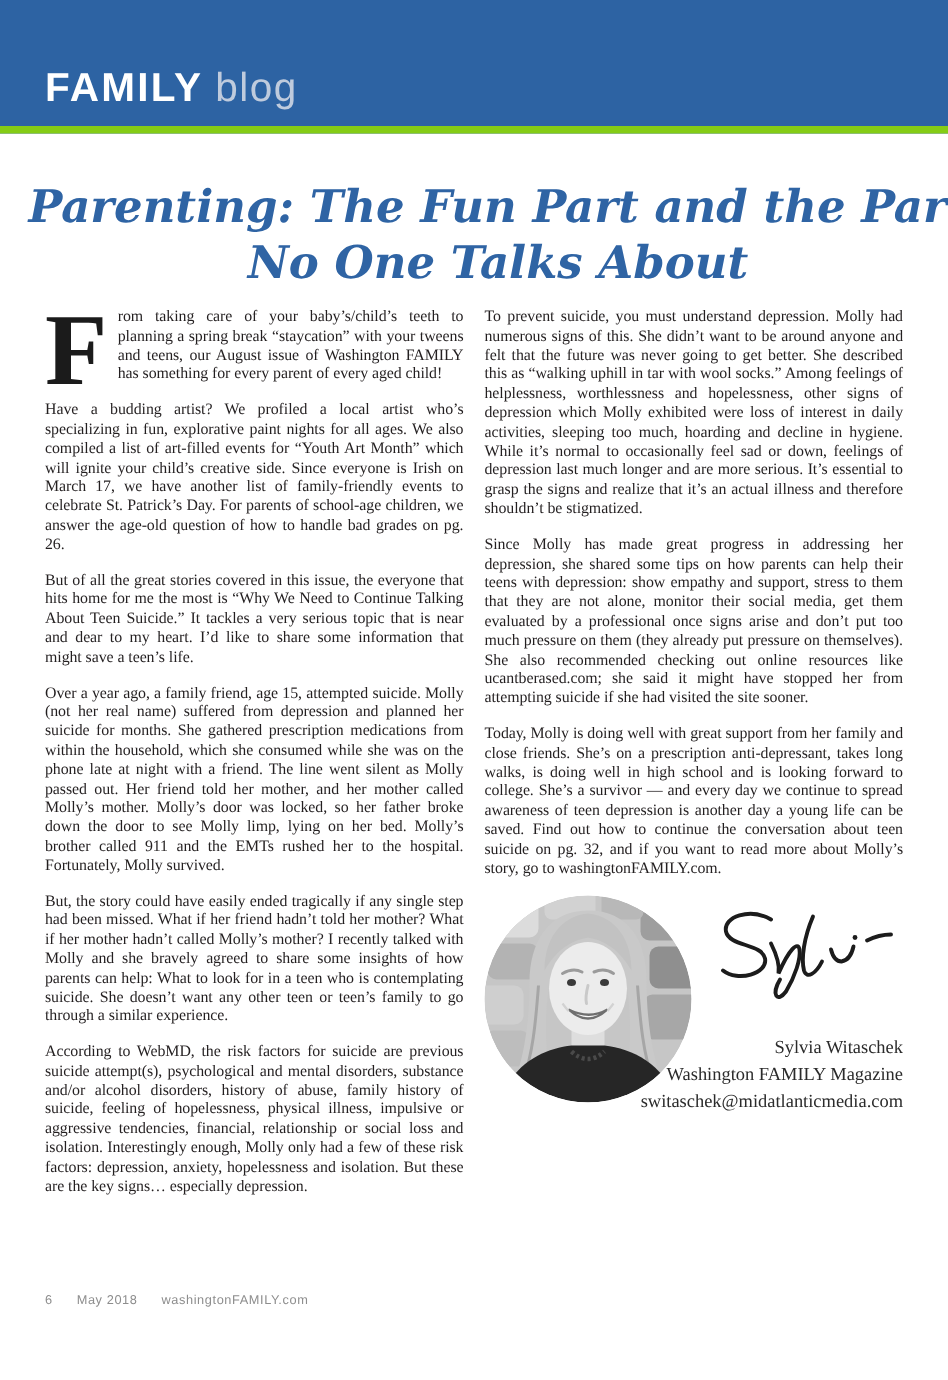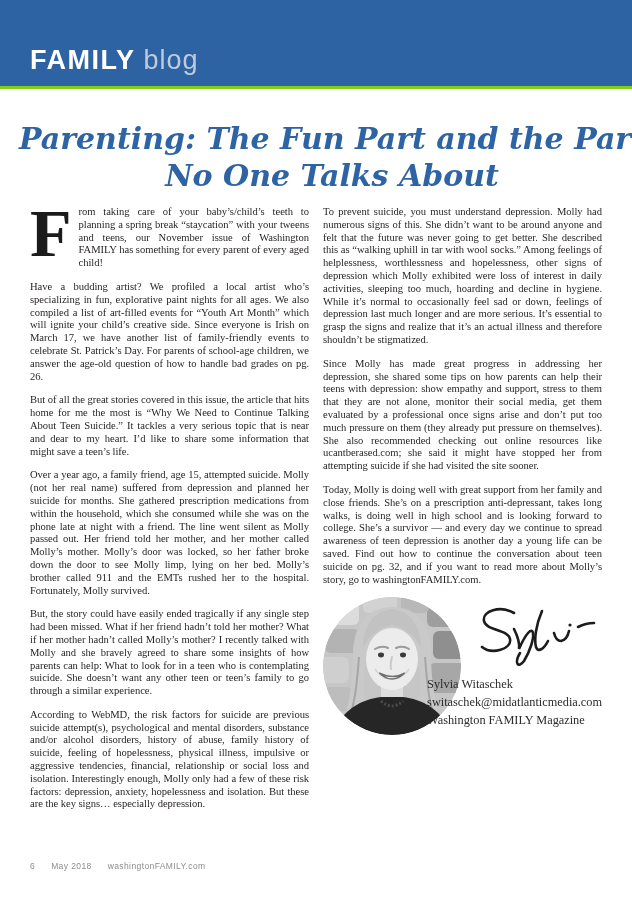--- a/index.html
+++ b/index.html
@@ -4,21 +4,21 @@
 <style>
   html,body{margin:0;padding:0;background:#e9e9e9;}
   .page{
     position:relative;width:632px;height:920px;background:#ffffff;
     margin:0 auto;overflow:hidden;
     font-family:"Liberation Serif",serif;color:#231f20;
   }
   
   .band{
     position:absolute;top:0;left:0;width:632px;height:89px;
-    background:#2d63a3;border-bottom:3px solid #84cc16;
+    background:#2d63a3;border-bottom:5px solid #84cc16;
     display:flex;align-items:flex-end;box-sizing:border-box;
     padding:0 0 12px 30px;
   }
   .brand{line-height:1;white-space:nowrap;}
   .brand-bold{
     font-family:"Liberation Sans",sans-serif;font-weight:bold;
     font-size:27px;letter-spacing:1.5px;color:#ffffff;
   }
   .brand-light{
     font-family:"Liberation Sans",sans-serif;font-weight:normal;
@@ -46,21 +46,21 @@
     font-size:68px;line-height:50px;padding:2px 7px 0 0;color:#1b1b1b;
   }
   
   .sig-block{position:relative;height:152px;margin-top:6px;}
   .photo{
     position:absolute;left:0;top:0;width:138px;height:138px;
     border-radius:50%;overflow:hidden;
   }
   .sig-hand{position:absolute;right:4px;top:6px;}
   .sig-lines{
-    position:absolute;right:0;top:78px;
+    position:absolute;right:0;top:92px;text-align:right;
     font-size:12.3px;line-height:18px;color:#2b2b2b;white-space:nowrap;
   }
   
   .footer{
     position:absolute;left:30px;top:861px;
     font-family:"Liberation Sans",sans-serif;font-size:8.5px;
     letter-spacing:0.4px;color:#8d8d8d;display:flex;gap:16px;
   }
 </style>
 </head>
@@ -75,23 +75,23 @@
   </div>
 
   <h1 class="title">
     <span>Parenting: The Fun Part and the Part</span><br>
     <span>No One Talks About</span>
   </h1>
 
   <div class="columns">
 
     <div class="col">
-      <p><span class="dropcap">F</span><span>rom taking care of your baby’s/child’s teeth to planning a spring break “staycation” with your tweens and teens, our November issue of Washington FAMILY has something for every parent of every aged child!</span></p>
+      <p><span class="dropcap">F</span><span>rom taking care of your baby’s/child’s teeth to planning a spring break “staycation” with your tweens and teens, our August issue of Washington FAMILY has something for every parent of every aged child!</span></p>
       <p>Have a budding artist? We profiled a local artist who’s specializing in fun, explorative paint nights for all ages. We also compiled a list of art-filled events for “Youth Art Month” which will ignite your child’s creative side. Since everyone is Irish on March 17, we have another list of family-friendly events to celebrate St. Patrick’s Day. For parents of school-age children, we answer the age-old question of how to handle bad grades on pg. 26.</p>
-      <p>But of all the great stories covered in this issue, the article that hits home for me the most is “Why We Need to Continue Talking About Teen Suicide.” It tackles a very serious topic that is near and dear to my heart. I’d like to share some information that might save a teen’s life.</p>
+      <p>But of all the great stories covered in this issue, the everyone that hits home for me the most is “Why We Need to Continue Talking About Teen Suicide.” It tackles a very serious topic that is near and dear to my heart. I’d like to share some information that might save a teen’s life.</p>
       <p>Over a year ago, a family friend, age 15, attempted suicide. Molly (not her real name) suffered from depression and planned her suicide for months. She gathered prescription medications from within the household, which she consumed while she was on the phone late at night with a friend. The line went silent as Molly passed out. Her friend told her mother, and her mother called Molly’s mother. Molly’s door was locked, so her father broke down the door to see Molly limp, lying on her bed. Molly’s brother called 911 and the EMTs rushed her to the hospital. Fortunately, Molly survived.</p>
       <p>But, the story could have easily ended tragically if any single step had been missed. What if her friend hadn’t told her mother? What if her mother hadn’t called Molly’s mother? I recently talked with Molly and she bravely agreed to share some insights of how parents can help: What to look for in a teen who is contemplating suicide. She doesn’t want any other teen or teen’s family to go through a similar experience.</p>
       <p>According to WebMD, the risk factors for suicide are previous suicide attempt(s), psychological and mental disorders, substance and/or alcohol disorders, history of abuse, family history of suicide, feeling of hopelessness, physical illness, impulsive or aggressive tendencies, financial, relationship or social loss and isolation. Interestingly enough, Molly only had a few of these risk factors: depression, anxiety, hopelessness and isolation. But these are the key signs… especially depression.</p>
     </div>
 
     <div class="col">
       <p>To prevent suicide, you must understand depression. Molly had numerous signs of this. She didn’t want to be around anyone and felt that the future was never going to get better. She described this as “walking uphill in tar with wool socks.” Among feelings of helplessness, worthlessness and hopelessness, other signs of depression which Molly exhibited were loss of interest in daily activities, sleeping too much, hoarding and decline in hygiene. While it’s normal to occasionally feel sad or down, feelings of depression last much longer and are more serious. It’s essential to grasp the signs and realize that it’s an actual illness and therefore shouldn’t be stigmatized.</p>
       <p>Since Molly has made great progress in addressing her depression, she shared some tips on how parents can help their teens with depression: show empathy and support, stress to them that they are not alone, monitor their social media, get them evaluated by a professional once signs arise and don’t put too much pressure on them (they already put pressure on themselves). She also recommended checking out online resources like ucantberased.com; she said it might have stopped her from attempting suicide if she had visited the site sooner.</p>
       <p>Today, Molly is doing well with great support from her family and close friends. She’s on a prescription anti-depressant, takes long walks, is doing well in high school and is looking forward to college. She’s a survivor — and every day we continue to spread awareness of teen depression is another day a young life can be saved. Find out how to continue the conversation about teen suicide on pg. 32, and if you want to read more about Molly’s story, go to washingtonFAMILY.com.</p>
 
@@ -147,22 +147,22 @@
             <path d="M44 26 C 48 34 50 40 49 46 C 56 30 62 24 63 30 C 64 36 60 48 54 58 C 48 66 44 60 50 50"></path>
             <path d="M72 8 C 66 22 64 36 66 44 C 68 50 74 46 78 38"></path>
             <path d="M84 30 q2 8 7 8 q6 -1 8 -10"></path>
             <circle cx="100" cy="22" r="1.6" fill="#1c1c1c" stroke="none"></circle>
             <path d="M108 24 q8 -4 16 -4"></path>
           </g>
         </svg>
 
         <div class="sig-lines">
           <div>Sylvia Witaschek</div>
+          <div>Washington FAMILY Magazine</div>
           <div>switaschek@midatlanticmedia.com</div>
-          <div>Washington FAMILY Magazine</div>
         </div>
       </div>
     </div>
   </div>
 
   <div class="footer">
     <span>6</span>
     <span>May 2018</span>
     <span>washingtonFAMILY.com</span>
   </div>

